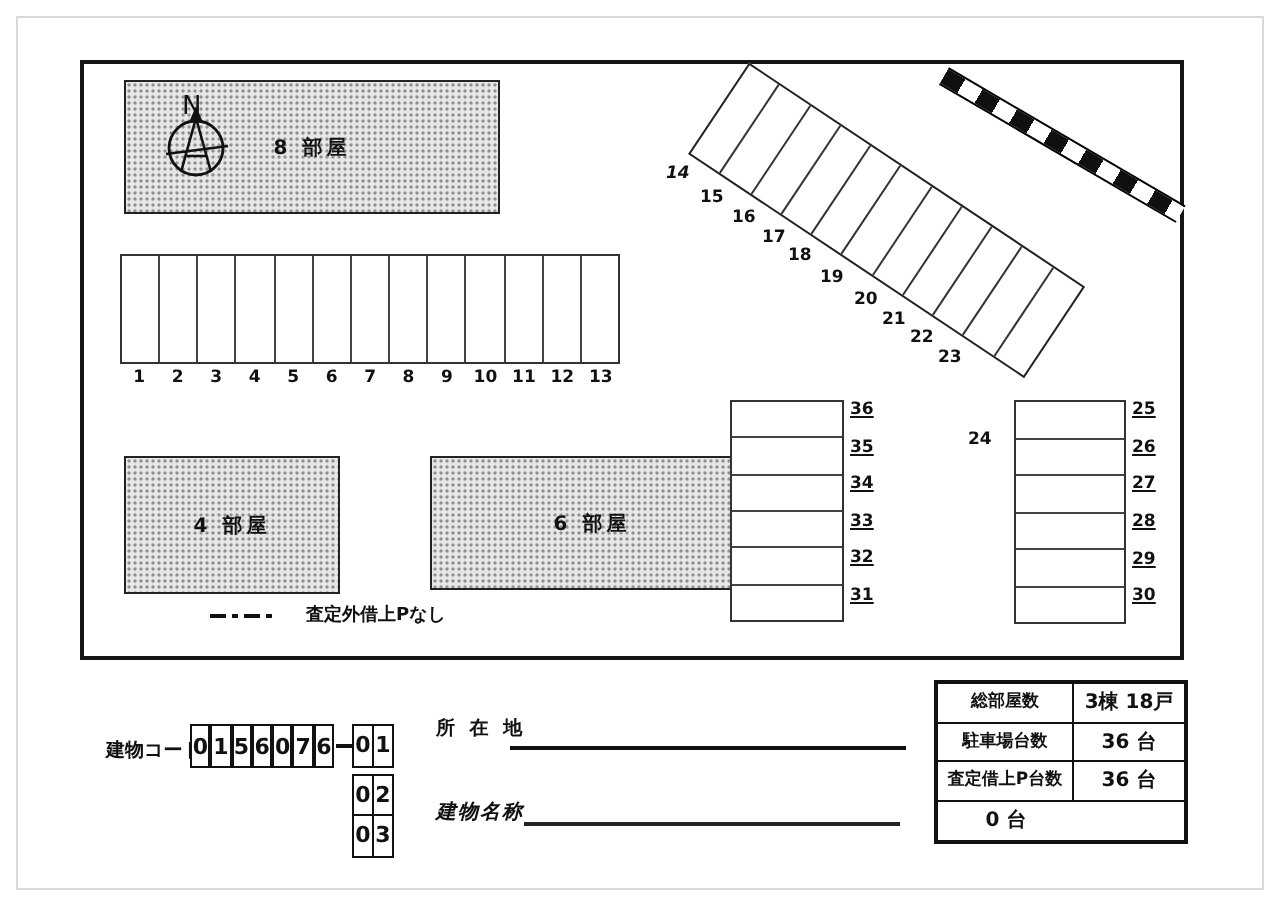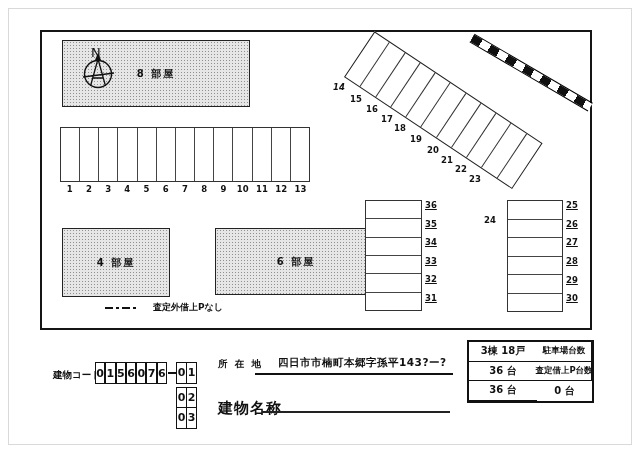--- a/index.html
+++ b/index.html
@@ -75,21 +75,21 @@
   .bcode-dash { left:168px; top:372px; width:8px; height:2px; background:#111; }
   .sfx { width:21px; height:21.5px; border:1.5px solid #111; background:#fff; display:flex; }
   .sfx span { flex:1; display:flex; align-items:center; justify-content:center;
               font-size:11px; font-weight:bold; }
   .sfx span:first-child { border-right:1.2px solid #111; }
   .sfx1 { left:176px; top:362px; } .sfx2 { left:176px; top:387px; } .sfx3 { left:176px; top:407px; }
 
   .loc-label { left:218px; top:358px; font-size:9.5px; font-weight:bold; letter-spacing:2px;text-align:right; }
   .loc-value { left:278px; top:356px; font-size:10.5px; font-weight:bold; letter-spacing:0.5px; }
   .loc-line  { left:255px; top:373px; width:198px; height:2px; background:#111; }
-  .name-label{ left:218px; top:399px; font-size:15px; font-weight:bold; letter-spacing:1px; }
+  .name-label{ left:218px; top:399px; font-size:10px; font-weight:bold; letter-spacing:1px;font-style:italic; }
   .name-line { left:262px; top:411px; width:188px; height:1.5px; background:#222; }
 
   .sum-table { left:467px; top:340px; border:2px solid #111; background:#fff;
                display:grid; grid-template-columns:68px 55px; }
   .sum-cell { border-right:1px solid #111; border-bottom:1px solid #111; height:19.5px;
               display:flex; align-items:center; justify-content:center;
               font-size:8.5px; font-weight:bold; white-space:nowrap; }
   .sum-cell.val { border-right:none; font-size:10px; }
   .sum-cell.last { border-bottom:none; }
 </style>
@@ -238,26 +238,26 @@
   <div class="abs sfx sfx2">
     <span>0</span>
     <span>2</span>
   </div>
   <div class="abs sfx sfx3">
     <span>0</span>
     <span>3</span>
   </div>
 
   <span class="abs loc-label">所 在 地</span>
-  <span class="abs loc-value">四日市市楠町本郷字孫平143?ー?</span>
   <div class="abs loc-line"></div>
   <span class="abs name-label">建物名称</span>
   <div class="abs name-line"></div>
 
   <div class="abs sum-table">
+    <div class="sum-cell">総部屋数</div>
     <div class="sum-cell val">3棟 18戸</div>
     <div class="sum-cell">駐車場台数</div>
     <div class="sum-cell val">36 台</div>
     <div class="sum-cell">査定借上P台数</div>
     <div class="sum-cell val">36 台</div>
     <div class="sum-cell val last">0 台</div>
   </div>
 </div>
 
 </body></html>

